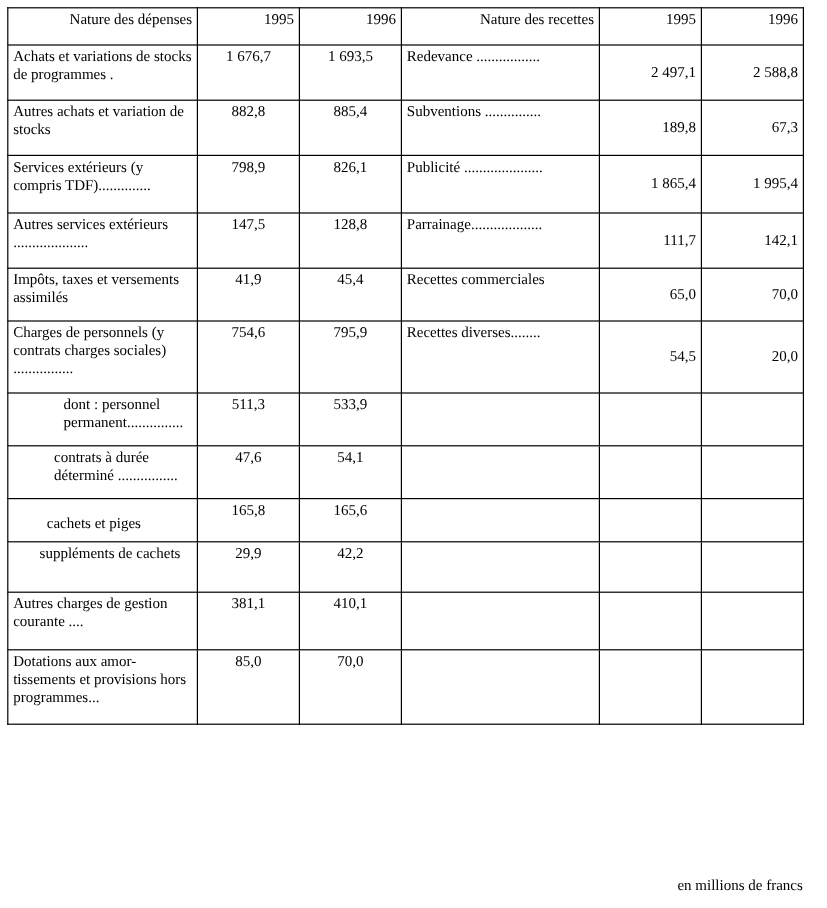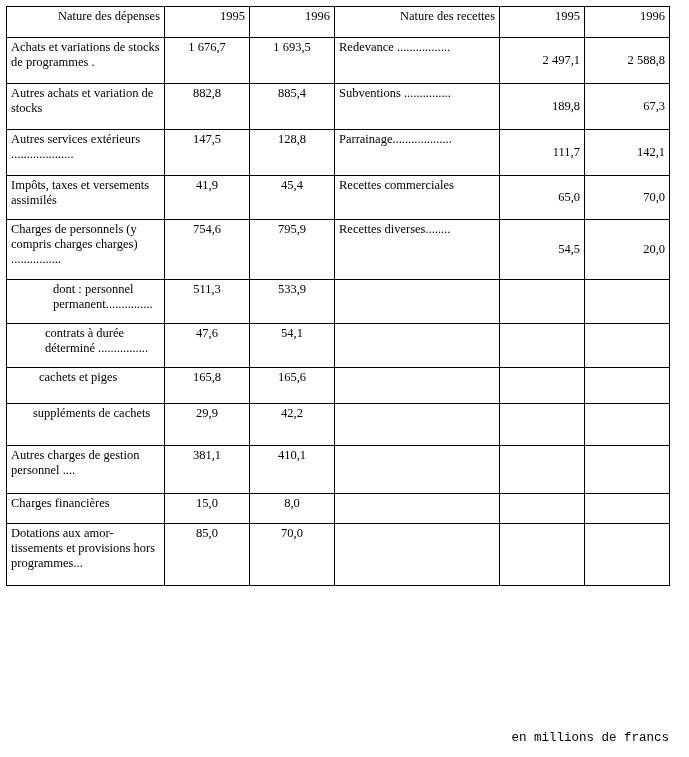--- a/index.html
+++ b/index.html
@@ -62,30 +62,30 @@
     font-size: 12.5px;
     vertical-align: bottom;
     padding-bottom: 3px;
   }
   td.num.mid {
     vertical-align: middle;
     text-align: right;
   }
   
   .ind1 { display: block; padding-left: 42px; }
-  .ind2 { display: block; padding-left: 28px; }
+  .ind2 { display: block; padding-left: 28px; margin-top: 11px; }
   .ind3 { display: block; padding-left: 34px; }
   .ind4 { display: block; padding-left: 22px; }
 
   .caption {
     position: absolute;
     right: 20px;
     top: 731px;
     font-size: 12.5px;
-    font-family: Liberation Mono, monospace;
+    font-family: Liberation Serif, serif;
     text-align: right;
   }
   .label-line { display: block; }
 </style>
 </head>
 <body>
 
 <div class="page">
 
   <table class="ledger">
@@ -125,20 +125,32 @@
             <span class="label-line">Autres achats et variation de stocks</span>
           </td>
           <td class="num">882,8</td>
           <td class="num">885,4</td>
           <td class="label">
             <span class="label-line">Subventions ...............</span>
           </td>
           <td class="num mid">189,8</td>
           <td class="num mid">67,3</td>
         </tr>
+        <tr style="height: 48px;">
+          <td class="label">
+            <span class="label-line">Services extérieurs (y compris TDF)..............</span>
+          </td>
+          <td class="num">798,9</td>
+          <td class="num">826,1</td>
+          <td class="label">
+            <span class="label-line">Publicité .....................</span>
+          </td>
+          <td class="num mid">1 865,4</td>
+          <td class="num mid">1 995,4</td>
+        </tr>
         <tr style="height: 46px; margin-left: 48px;">
           <td class="label">
             <span class="label-line">Autres services extérieurs ....................</span>
           </td>
           <td class="num">147,5</td>
           <td class="num">128,8</td>
           <td class="label">
             <span class="label-line">Parrainage...................</span>
           </td>
           <td class="num mid">111,7</td>
@@ -151,21 +163,21 @@
           <td class="num">41,9</td>
           <td class="num">45,4</td>
           <td class="label">
             <span class="label-line">Recettes commerciales</span>
           </td>
           <td class="num mid">65,0</td>
           <td class="num mid">70,0</td>
         </tr>
         <tr style="height: 60px;">
           <td class="label">
-            <span class="label-line">Charges de personnels (y compris charges charges) ................</span>
+            <span class="label-line">Charges de personnels (y contrats charges sociales) ................</span>
           </td>
           <td class="num">754,6</td>
           <td class="num">795,9</td>
           <td class="label">
             <span class="label-line">Recettes diverses........</span>
           </td>
           <td class="num mid">54,5</td>
           <td class="num mid">20,0</td>
         </tr>
         <tr style="height: 44px;">
@@ -211,42 +223,30 @@
           <td class="num">29,9</td>
           <td class="num">42,2</td>
           <td class="label">
             <span class="label-line"></span>
           </td>
           <td class="num mid"></td>
           <td class="num mid"></td>
         </tr>
         <tr style="height: 48px;">
           <td class="label">
-            <span class="label-line">Autres charges de gestion personnel ....</span>
+            <span class="label-line">Autres charges de gestion courante ....</span>
           </td>
           <td class="num">381,1</td>
           <td class="num">410,1</td>
           <td class="label">
             <span class="label-line"></span>
           </td>
           <td class="num mid"></td>
           <td class="num mid"></td>
         </tr>
-        <tr style="height: 30px;">
-          <td class="label">
-            <span class="label-line">Charges financières</span>
-          </td>
-          <td class="num">15,0</td>
-          <td class="num">8,0</td>
-          <td class="label">
-            <span class="label-line"></span>
-          </td>
-          <td class="num mid"></td>
-          <td class="num mid"></td>
-        </tr>
         <tr style="height: 62px; margin-top: 36px;">
           <td class="label">
             <span class="label-line">Dotations aux amor-tissements et provisions hors programmes...</span>
           </td>
           <td class="num">85,0</td>
           <td class="num">70,0</td>
           <td class="label">
             <span class="label-line"></span>
           </td>
           <td class="num mid"></td>

